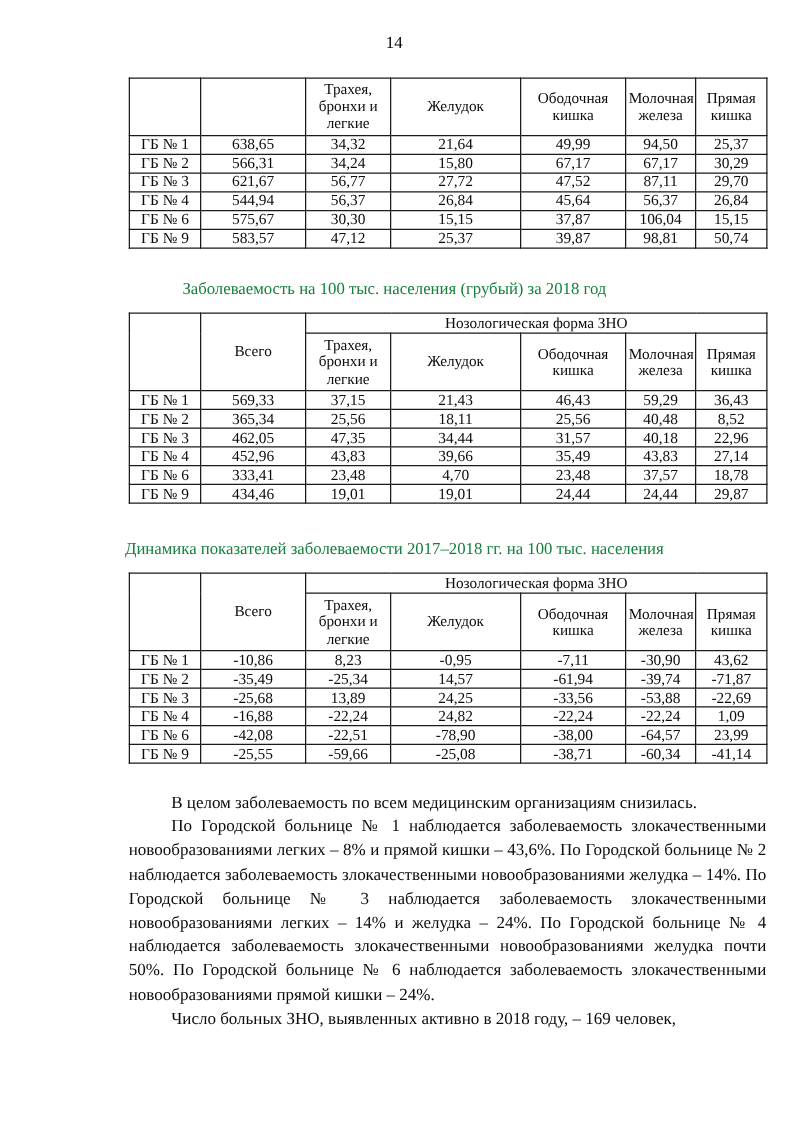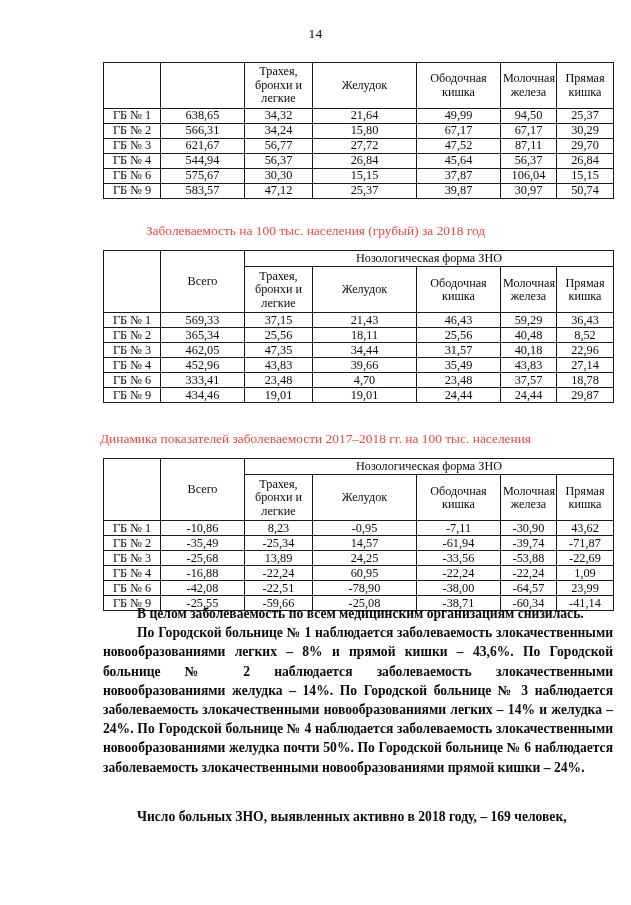--- a/index.html
+++ b/index.html
@@ -93,41 +93,40 @@
   .hdr-group { height: 15px; }
 
   
   .section-title {
     position: absolute;
     left: 0;
     width: 631px;
     text-align: center;
     font-size: 13.4px;
     line-height: 18px;
-    color: #ef4444;
+    color: #15803d;
   }
 
   
   .body-text {
     position: absolute;
     left: 103px;
     width: 510px;
     font-size: 13.6px;
     line-height: 19.2px;
     text-align: justify;
     text-justify: inter-word;
     color: #0b0b0b;
   }
   .body-text p {
     margin: 0;
     text-indent: 34px;
   }
   .body-text p.last-line-natural {
     text-align-last: left;
-    margin-top: 30px;
   }
 </style>
 </head>
 <body>
 
 <div class="page">
 
   <div class="page-number">14</div>
 
   <div class="tbl-wrap" style="top:62px;">
@@ -197,21 +196,21 @@
             <td>37,87</td>
             <td>106,04</td>
             <td>15,15</td>
           </tr>
           <tr>
             <td class="rowlabel">ГБ № 9</td>
             <td>583,57</td>
             <td>47,12</td>
             <td>25,37</td>
             <td>39,87</td>
-            <td>30,97</td>
+            <td>98,81</td>
             <td>50,74</td>
           </tr>
         </tbody>
     </table>
   </div>
 
   <div class="section-title" style="top:222px;">Заболеваемость на 100 тыс. населения (грубый) за 2018 год</div>
 
   <div class="tbl-wrap" style="top:250px;">
     <table class="data">
@@ -349,21 +348,21 @@
             <td>13,89</td>
             <td>24,25</td>
             <td>-33,56</td>
             <td>-53,88</td>
             <td>-22,69</td>
           </tr>
           <tr>
             <td class="rowlabel">ГБ № 4</td>
             <td>-16,88</td>
             <td>-22,24</td>
-            <td>60,95</td>
+            <td>24,82</td>
             <td>-22,24</td>
             <td>-22,24</td>
             <td>1,09</td>
           </tr>
           <tr>
             <td class="rowlabel">ГБ № 6</td>
             <td>-42,08</td>
             <td>-22,51</td>
             <td>-78,90</td>
             <td>-38,00</td>
@@ -376,19 +375,19 @@
             <td>-59,66</td>
             <td>-25,08</td>
             <td>-38,71</td>
             <td>-60,34</td>
             <td>-41,14</td>
           </tr>
         </tbody>
     </table>
   </div>
 
-  <div class="body-text" style="top:604px;font-weight:bold;">
+  <div class="body-text" style="top:632px;">
     <p>В целом заболеваемость по всем медицинским организациям снизилась.</p>
     <p>По Городской больнице № 1 наблюдается заболеваемость злокачественными новообразованиями легких – 8% и прямой кишки – 43,6%. По Городской больнице № 2 наблюдается заболеваемость злокачественными новообразованиями желудка – 14%. По Городской больнице № 3 наблюдается заболеваемость злокачественными новообразованиями легких – 14% и желудка – 24%. По Городской больнице № 4 наблюдается заболеваемость злокачественными новообразованиями желудка почти 50%. По Городской больнице № 6 наблюдается заболеваемость злокачественными новообразованиями прямой кишки – 24%.</p>
     <p class="last-line-natural">Число больных ЗНО, выявленных активно в 2018 году, – 169 человек,</p>
   </div>
 
 </div>
 
 </body></html>

